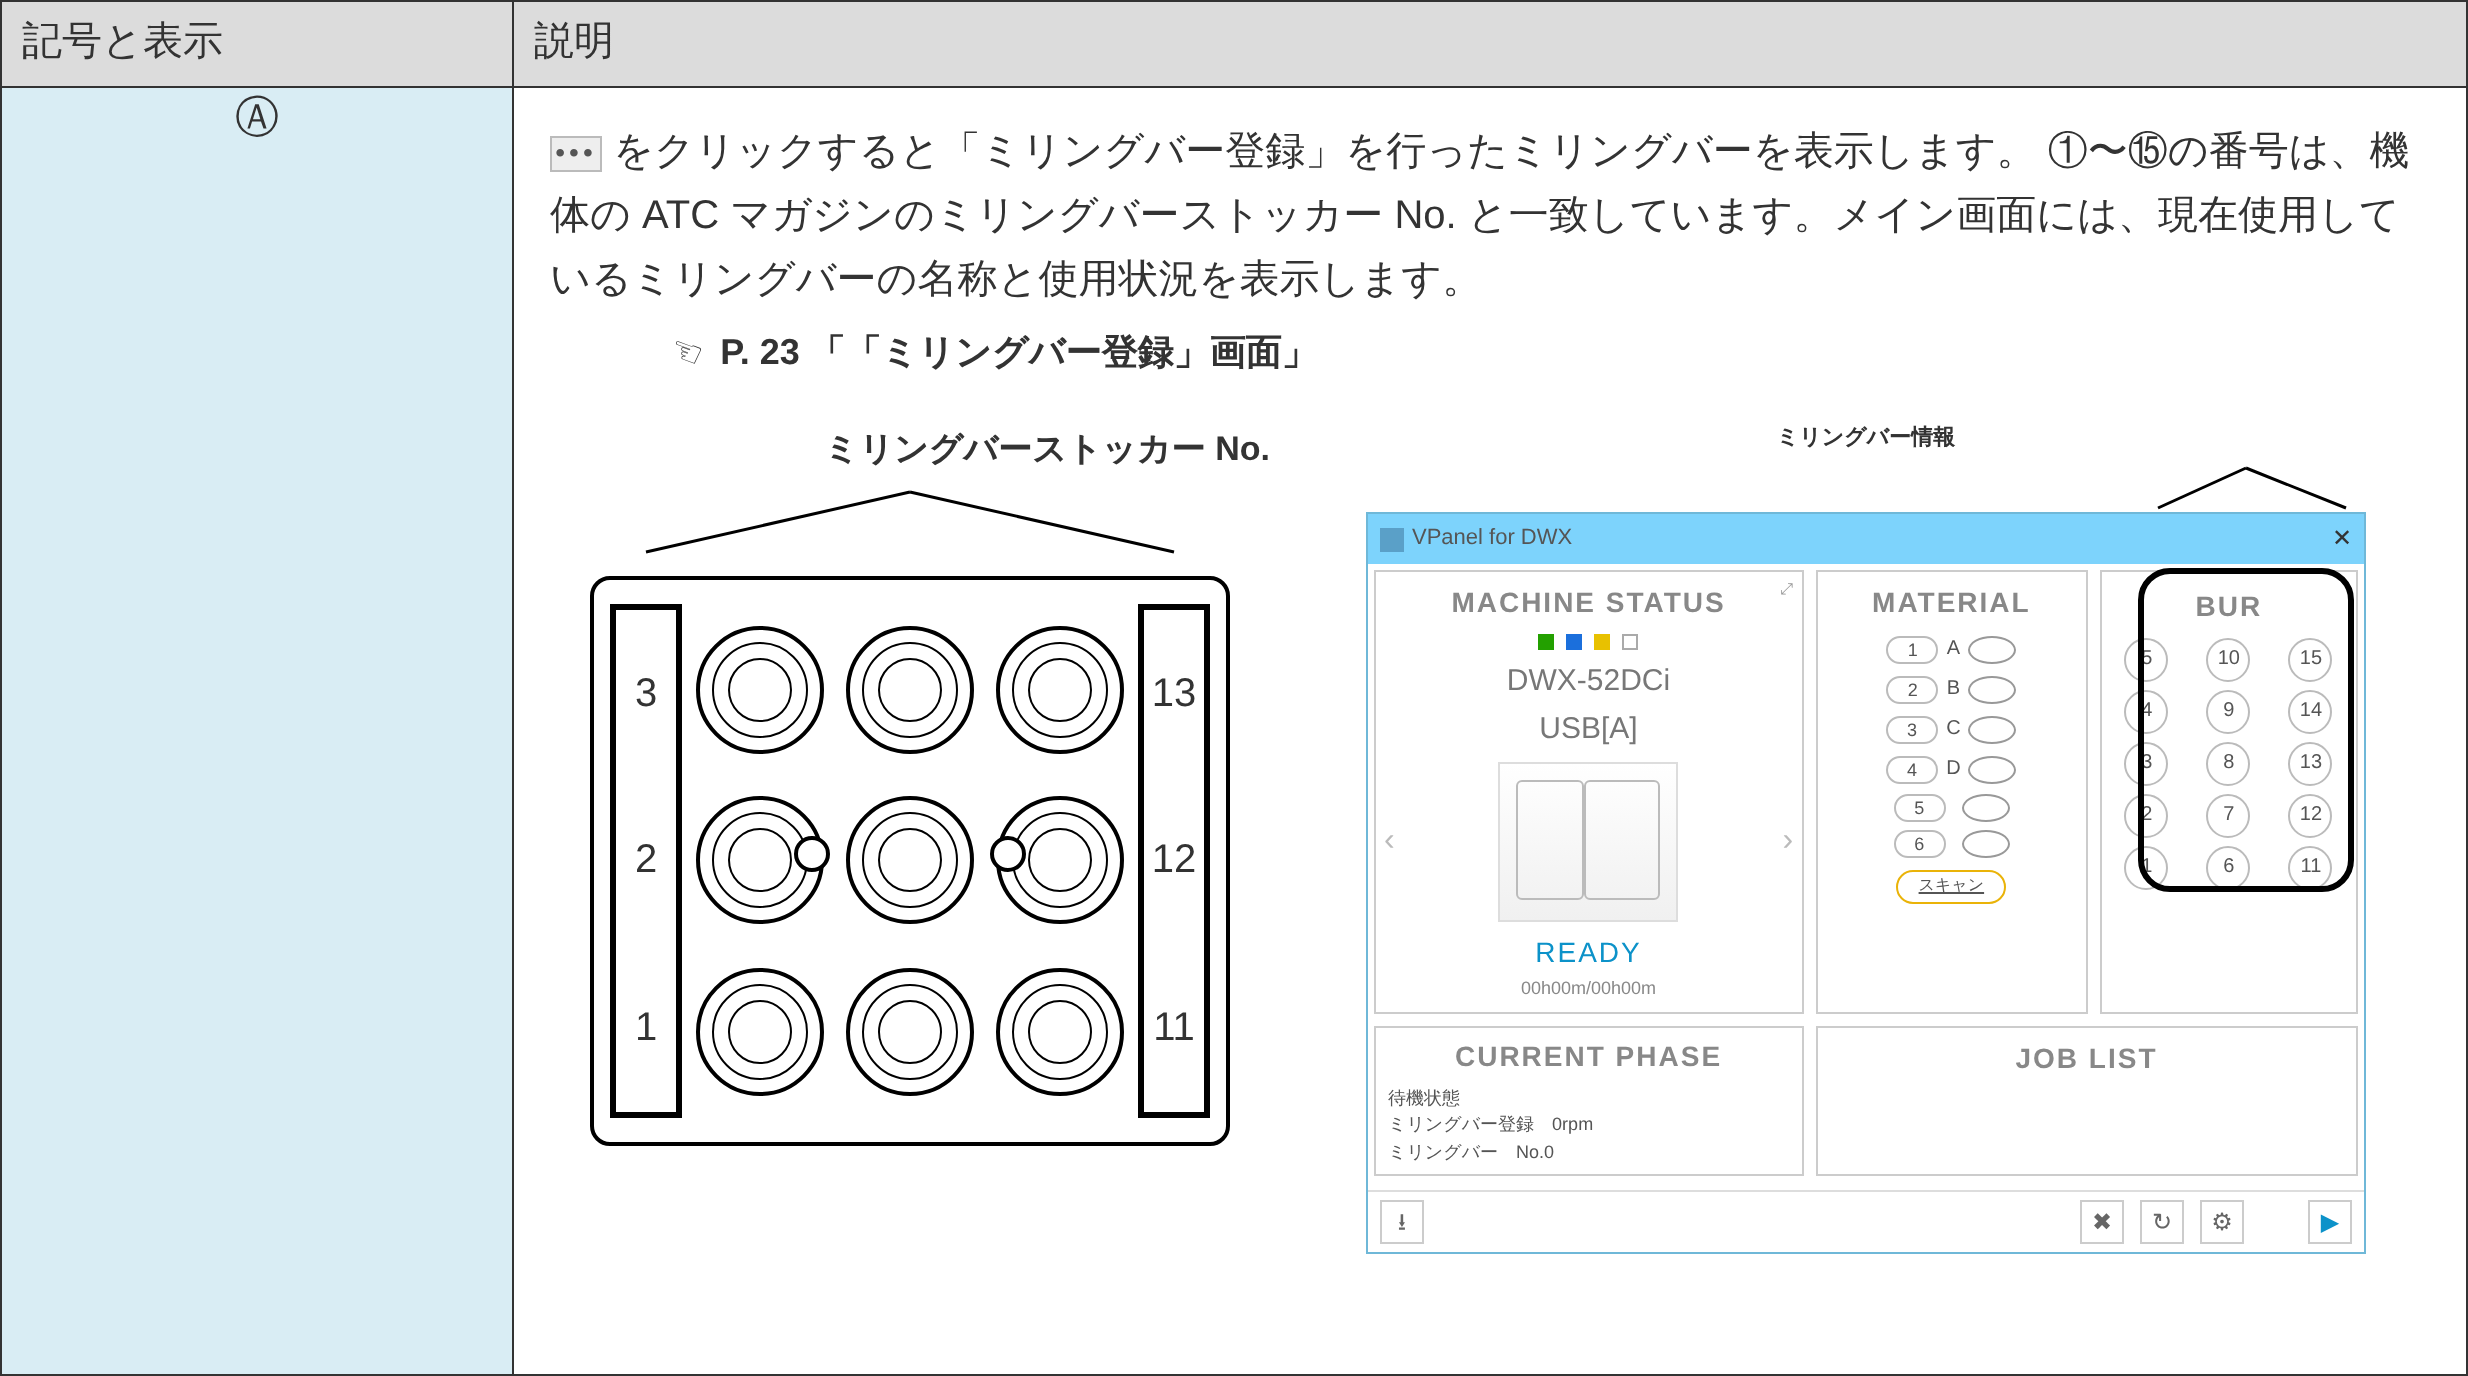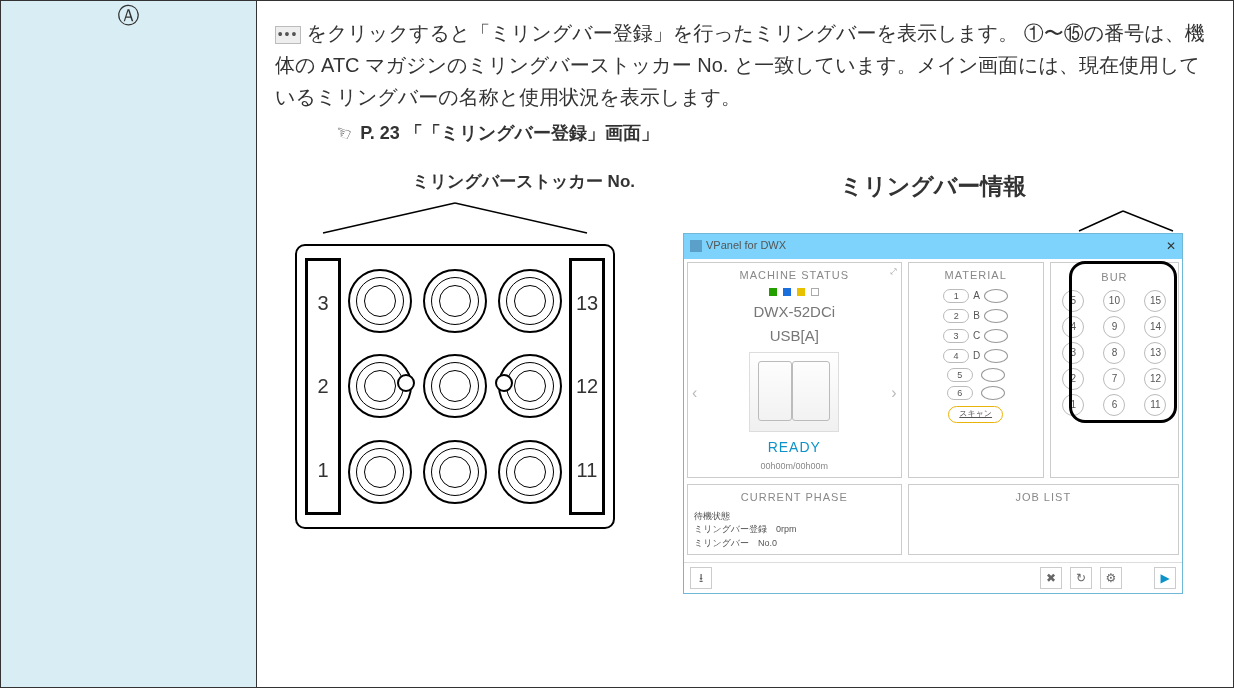--- a/index.html
+++ b/index.html
@@ -87,21 +87,21 @@
 
   
   .vp {
     width:500px; border:1px solid #6fb8d8; font-size:10px; color:#555;
     position:relative;
   }
   .vp-title { background:#7dd3fc; padding:3px 6px; display:flex; align-items:center; gap:4px; font-size:11px; }
   .vp-title .x { margin-left:auto; font-size:12px; color:#333; }
   .vp-body { display:grid; grid-template-columns: 1.55fr 1fr 0.95fr; }
   .panel { border:1px solid #ccc; margin:3px; padding:4px; text-align:center; position:relative; }
-  .panel h6 { font-size:11px; letter-spacing:1px; color:#888; font-weight:400; margin-bottom:4px; }
+  .panel h6 { font-size:14px; letter-spacing:1px; color:#888; font-weight:700; margin-bottom:4px; }
   .panel .expand { position:absolute; right:4px; top:3px; color:#999; font-size:8px; }
   .leds { display:flex; justify-content:center; gap:6px; margin-bottom:4px;}
   .leds span{ width:8px;height:8px; display:inline-block;}
   .led-g{background:#23a000;} .led-b{background:#1b6fdc;} .led-y{background:#e8c100;} .led-o{border:1px solid #aaa;}
   .mname{font-size:15px;color:#777;}
   .mach-row{display:flex;align-items:center;justify-content:center;gap:4px;}
   .mach-row .chev{color:#bbb;font-size:16px;}
   .machine{width:90px;height:80px;border:1px solid #ddd;position:relative;margin:4px auto;
     background:linear-gradient(#fff,#f0f0f0);}
   .machine::before{content:"";position:absolute;left:8px;top:8px;width:32px;height:58px;border:1px solid #bbb;border-radius:3px;}
@@ -128,32 +128,36 @@
   .bbtn{width:22px;height:22px;border:1px solid #ccc;display:flex;
         align-items:center;justify-content:center;font-size:12px;color:#666;}
   .bbtn.play{color:#0c92c9;}
   .spacer{flex:1;}
 
   .callout{
     position:absolute; border:3px solid #000; border-radius:16px;
     right:6px; top:28px; width:108px; height:162px; pointer-events:none;
   }
   .vp-wrap{position:relative;}
-  .vp-label{font-weight:700;font-size:23px;text-align:center;margin-bottom:4px;}
+  .vp-label{font-weight:700;font-size:11px;text-align:center;margin-bottom:4px;}
   .vp-leader svg{display:block;margin:0 auto;}
 </style>
 </head>
 <body>
 
 <table class="doc">
   <colgroup>
       <col class="c1">
       <col>
     </colgroup>
   <tbody>
+      <tr>
+    <th>記号と表示</th>
+    <th>説明</th>
+  </tr>
   <tr>
     <td class="left">
       <span>Ⓐ</span>
     </td>
     <td class="right">
       <p>
         <span class="dots">•••</span>
         <span>をクリックすると「ミリングバー登録」を行ったミリングバーを表示します。</span>
         <span>①〜⑮の番号は、機体の ATC マガジンのミリングバーストッカー No. と一致しています。メイン画面には、現在使用しているミリングバーの名称と使用状況を表示します。</span>
       </p>

